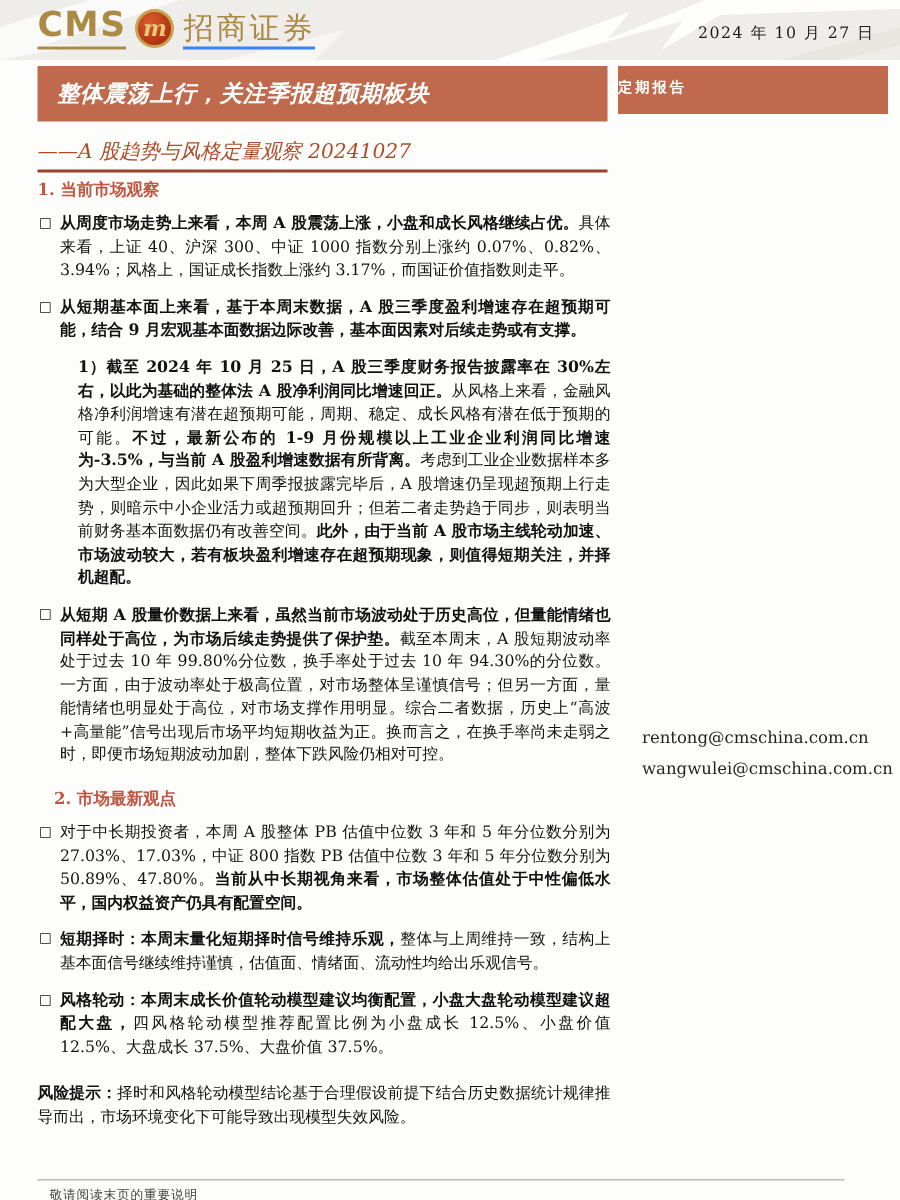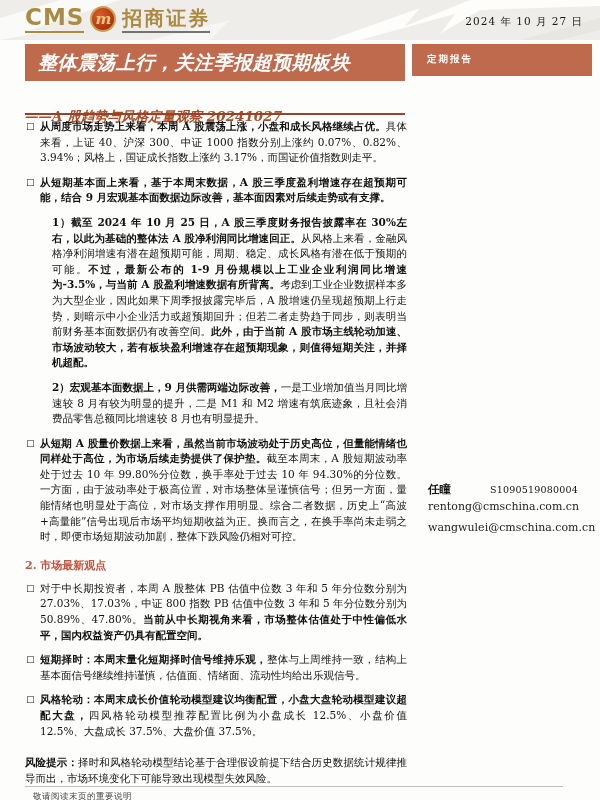--- a/index.html
+++ b/index.html
@@ -9,39 +9,39 @@
 
   
   .topband{position:absolute;left:0;top:0;width:600px;height:40px;background:#efedea;}
   .topband svg{position:absolute;left:0;top:0;}
   .logo{position:absolute;left:25px;top:4px;display:flex;align-items:center;gap:6px;}
   .logo .cms{font-size:23px;font-weight:bold;color:#ab8a44;letter-spacing:1px;
              border-bottom:2px solid #ab8a44;line-height:27px;font-family:"DejaVu Sans","Liberation Sans",sans-serif;}
   .emblem{width:26px;height:26px;border-radius:50%;background:radial-gradient(circle at 35% 30%,#d95b2a,#b03414 70%);
           border:2px solid #c8a34e;color:#e8c878;font-style:italic;font-weight:bold;font-size:15px;
           display:flex;align-items:center;justify-content:center;box-sizing:border-box;}
-  .logo .cn{font-size:20px;font-weight:bold;color:#ab8a44;border-bottom:2px solid #737373;
+  .logo .cn{font-size:20px;font-weight:normal;color:#ab8a44;border-bottom:2px solid #3b82f6;
             line-height:26px;letter-spacing:2px;}
   .date{position:absolute;right:17px;top:15px;font-size:10.5px;color:#1a1a1a;letter-spacing:1px;}
 
   
   .titlebox{position:absolute;left:25px;top:44px;width:380px;height:37px;background:#bf6a4d;
-            color:#fff;font-weight:bold;font-size:19px;line-height:37px;padding-left:13px;
+            color:#fff;font-weight:bold;font-size:15px;line-height:37px;padding-left:13px;
             box-sizing:border-box;font-style:italic;letter-spacing:0.5px;}
   .typebox{position:absolute;left:412px;top:44px;width:180px;height:32px;background:#bf6a4d;
-           color:#fff;font-weight:bold;font-size:9.5px;line-height:30px;padding-left:15px;
+           color:#fff;font-weight:bold;font-size:9.5px;line-height:30px;
            box-sizing:border-box;letter-spacing:2px;}
-  .subtitle{position:absolute;left:25px;top:92px;width:380px;color:#ad4c27;font-weight:bold;
-            font-size:13.5px;font-style:italic;margin-top:16px;}
+  .subtitle{position:absolute;left:25px;top:92px;width:380px;color:#ad4c27;font-weight:normal;
+            font-size:13.5px;font-style:italic;}
   .rule{position:absolute;left:25px;top:113px;width:380px;height:2px;background:#97432a;}
 
   
   .col-main{position:absolute;left:25px;top:119px;width:382px;}
   .h-sec{color:#c05540;font-weight:bold;font-size:11px;margin:0 0 8px 0;}
-  .h-sec2{margin-top:13px;}
+  .h-sec2{margin-top:13px;margin-left:11px;}
   .para{font-size:10.5px;line-height:15.6px;text-align:justify;margin:0 0 9px 0;}
   .bullet{position:relative;padding-left:15px;}
   .bullet .marker{position:absolute;left:1px;top:0;font-size:9px;}
   .sub{margin-left:27px;}
   .b{font-weight:bold;}
   .risk{margin-top:16px;}
 
   
   .analysts{position:absolute;left:428px;top:482px;width:162px;font-size:9.5px;}
   .an-row{display:flex;align-items:baseline;}
@@ -75,36 +75,34 @@
     <div class="date">2024 年 10 月 27 日</div>
   </div>
 
   <div class="titlebox">整体震荡上行，关注季报超预期板块</div>
   <div class="typebox">定期报告</div>
   <div class="subtitle">——A 股趋势与风格定量观察 20241027</div>
   <div class="rule"></div>
 
   <div class="col-main">
 
+    <div class="h-sec">1. 当前市场观察</div>
 
     <p class="para bullet">
       <span class="marker">□</span><span class="b">从周度市场走势上来看，本周 A 股震荡上涨，小盘和成长风格继续占优。</span><span>具体来看，上证 40、沪深 300、中证 1000 指数分别上涨约 0.07%、0.82%、3.94%；风格上，国证成长指数上涨约 3.17%，而国证价值指数则走平。</span>
     </p>
 
     <p class="para bullet">
       <span class="marker">□</span><span class="b">从短期基本面上来看，基于本周末数据，A 股三季度盈利增速存在超预期可能，结合 9 月宏观基本面数据边际改善，基本面因素对后续走势或有支撑。</span>
     </p>
 
     <p class="para sub">
       <span class="b">1）截至 2024 年 10 月 25 日，A 股三季度财务报告披露率在 30%左右，以此为基础的整体法 A 股净利润同比增速回正。</span><span>从风格上来看，金融风格净利润增速有潜在超预期可能，周期、稳定、成长风格有潜在低于预期的可能。</span><span class="b">不过，最新公布的 1-9 月份规模以上工业企业利润同比增速为-3.5%，与当前 A 股盈利增速数据有所背离。</span><span>考虑到工业企业数据样本多为大型企业，因此如果下周季报披露完毕后，A 股增速仍呈现超预期上行走势，则暗示中小企业活力或超预期回升；但若二者走势趋于同步，则表明当前财务基本面数据仍有改善空间。</span><span class="b">此外，由于当前 A 股市场主线轮动加速、市场波动较大，若有板块盈利增速存在超预期现象，则值得短期关注，并择机超配。</span>
     </p>
 
-    <p class="para sub">
-      <span class="b">2）宏观基本面数据上，9 月供需两端边际改善，</span><span>一是工业增加值当月同比增速较 8 月有较为明显的提升，二是 M1 和 M2 增速有筑底迹象，且社会消费品零售总额同比增速较 8 月也有明显提升。</span>
-    </p>
 
     <p class="para bullet">
       <span class="marker">□</span><span class="b">从短期 A 股量价数据上来看，虽然当前市场波动处于历史高位，但量能情绪也同样处于高位，为市场后续走势提供了保护垫。</span><span>截至本周末，A 股短期波动率处于过去 10 年 99.80%分位数，换手率处于过去 10 年 94.30%的分位数。一方面，由于波动率处于极高位置，对市场整体呈谨慎信号；但另一方面，量能情绪也明显处于高位，对市场支撑作用明显。综合二者数据，历史上“高波+高量能”信号出现后市场平均短期收益为正。换而言之，在换手率尚未走弱之时，即便市场短期波动加剧，整体下跌风险仍相对可控。</span>
     </p>
 
     <div class="h-sec h-sec2">2. 市场最新观点</div>
 
     <p class="para bullet">
       <span class="marker">□</span><span>对于中长期投资者，本周 A 股整体 PB 估值中位数 3 年和 5 年分位数分别为 27.03%、17.03%，中证 800 指数 PB 估值中位数 3 年和 5 年分位数分别为 50.89%、47.80%。</span><span class="b">当前从中长期视角来看，市场整体估值处于中性偏低水平，国内权益资产仍具有配置空间。</span>
     </p>
@@ -117,24 +115,20 @@
       <span class="marker">□</span><span class="b">风格轮动：本周末成长价值轮动模型建议均衡配置，小盘大盘轮动模型建议超配大盘，</span><span>四风格轮动模型推荐配置比例为小盘成长 12.5%、小盘价值 12.5%、大盘成长 37.5%、大盘价值 37.5%。</span>
     </p>
 
     <p class="para risk">
       <span class="b">风险提示：</span><span>择时和风格轮动模型结论基于合理假设前提下结合历史数据统计规律推导而出，市场环境变化下可能导致出现模型失效风险。</span>
     </p>
 
   </div>
 
   <div class="analysts">
-    <div class="an-row">
-      <span class="an-name">任瞳</span>
-      <span class="an-id">S1090519080004</span>
-    </div>
     <div class="an-mail">rentong@cmschina.com.cn</div>
     <div class="an-mail">wangwulei@cmschina.com.cn</div>
   </div>
 
   <div class="footrule"></div>
   <div class="footnote">敬请阅读末页的重要说明</div>
 
 </div>
 
 </body></html>

